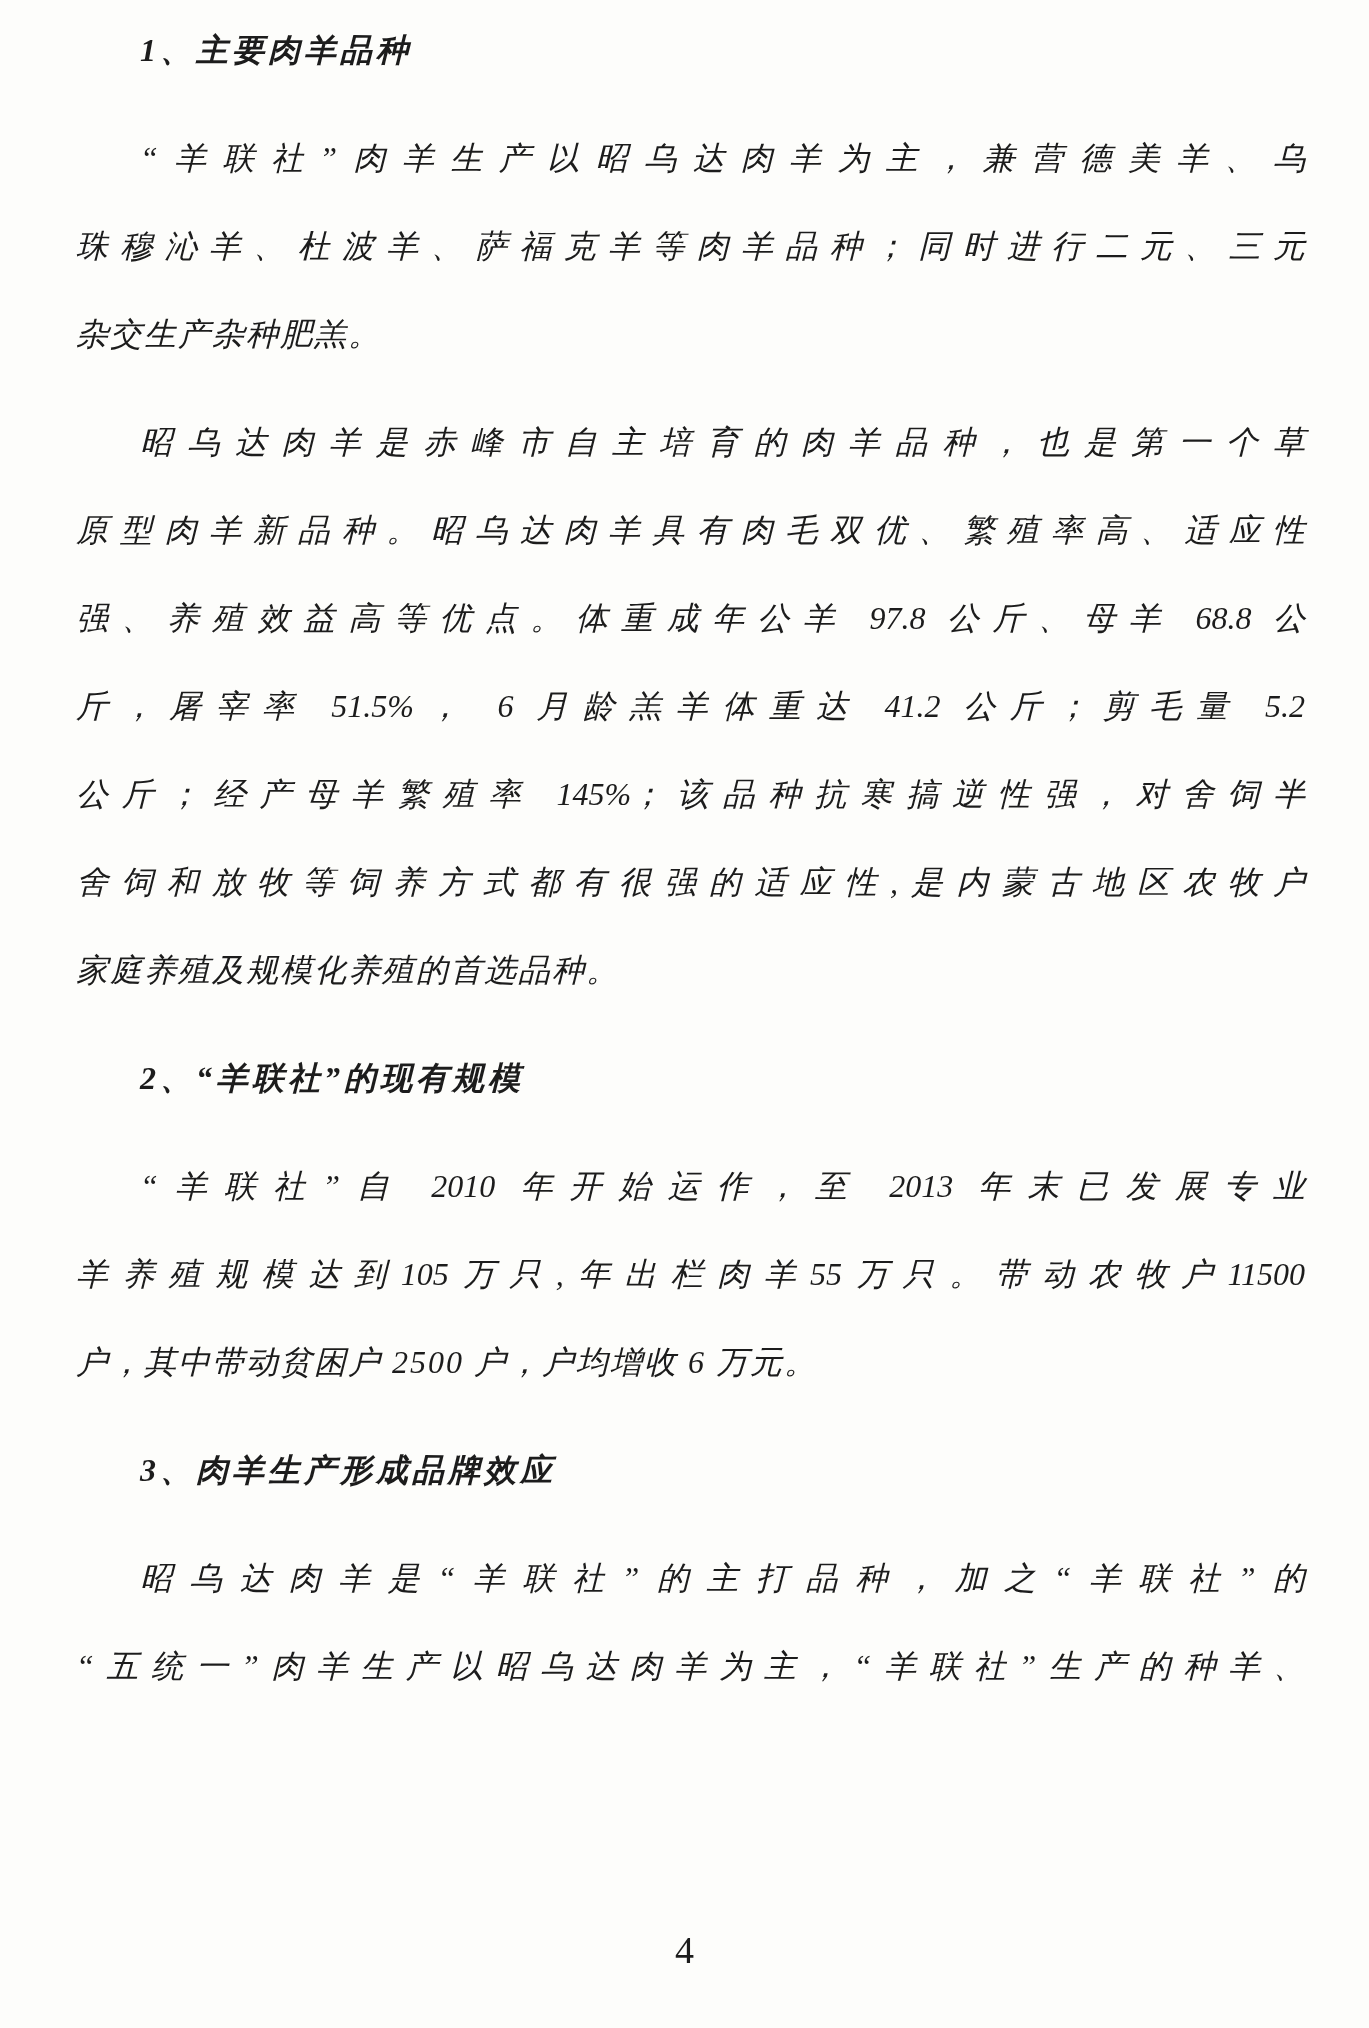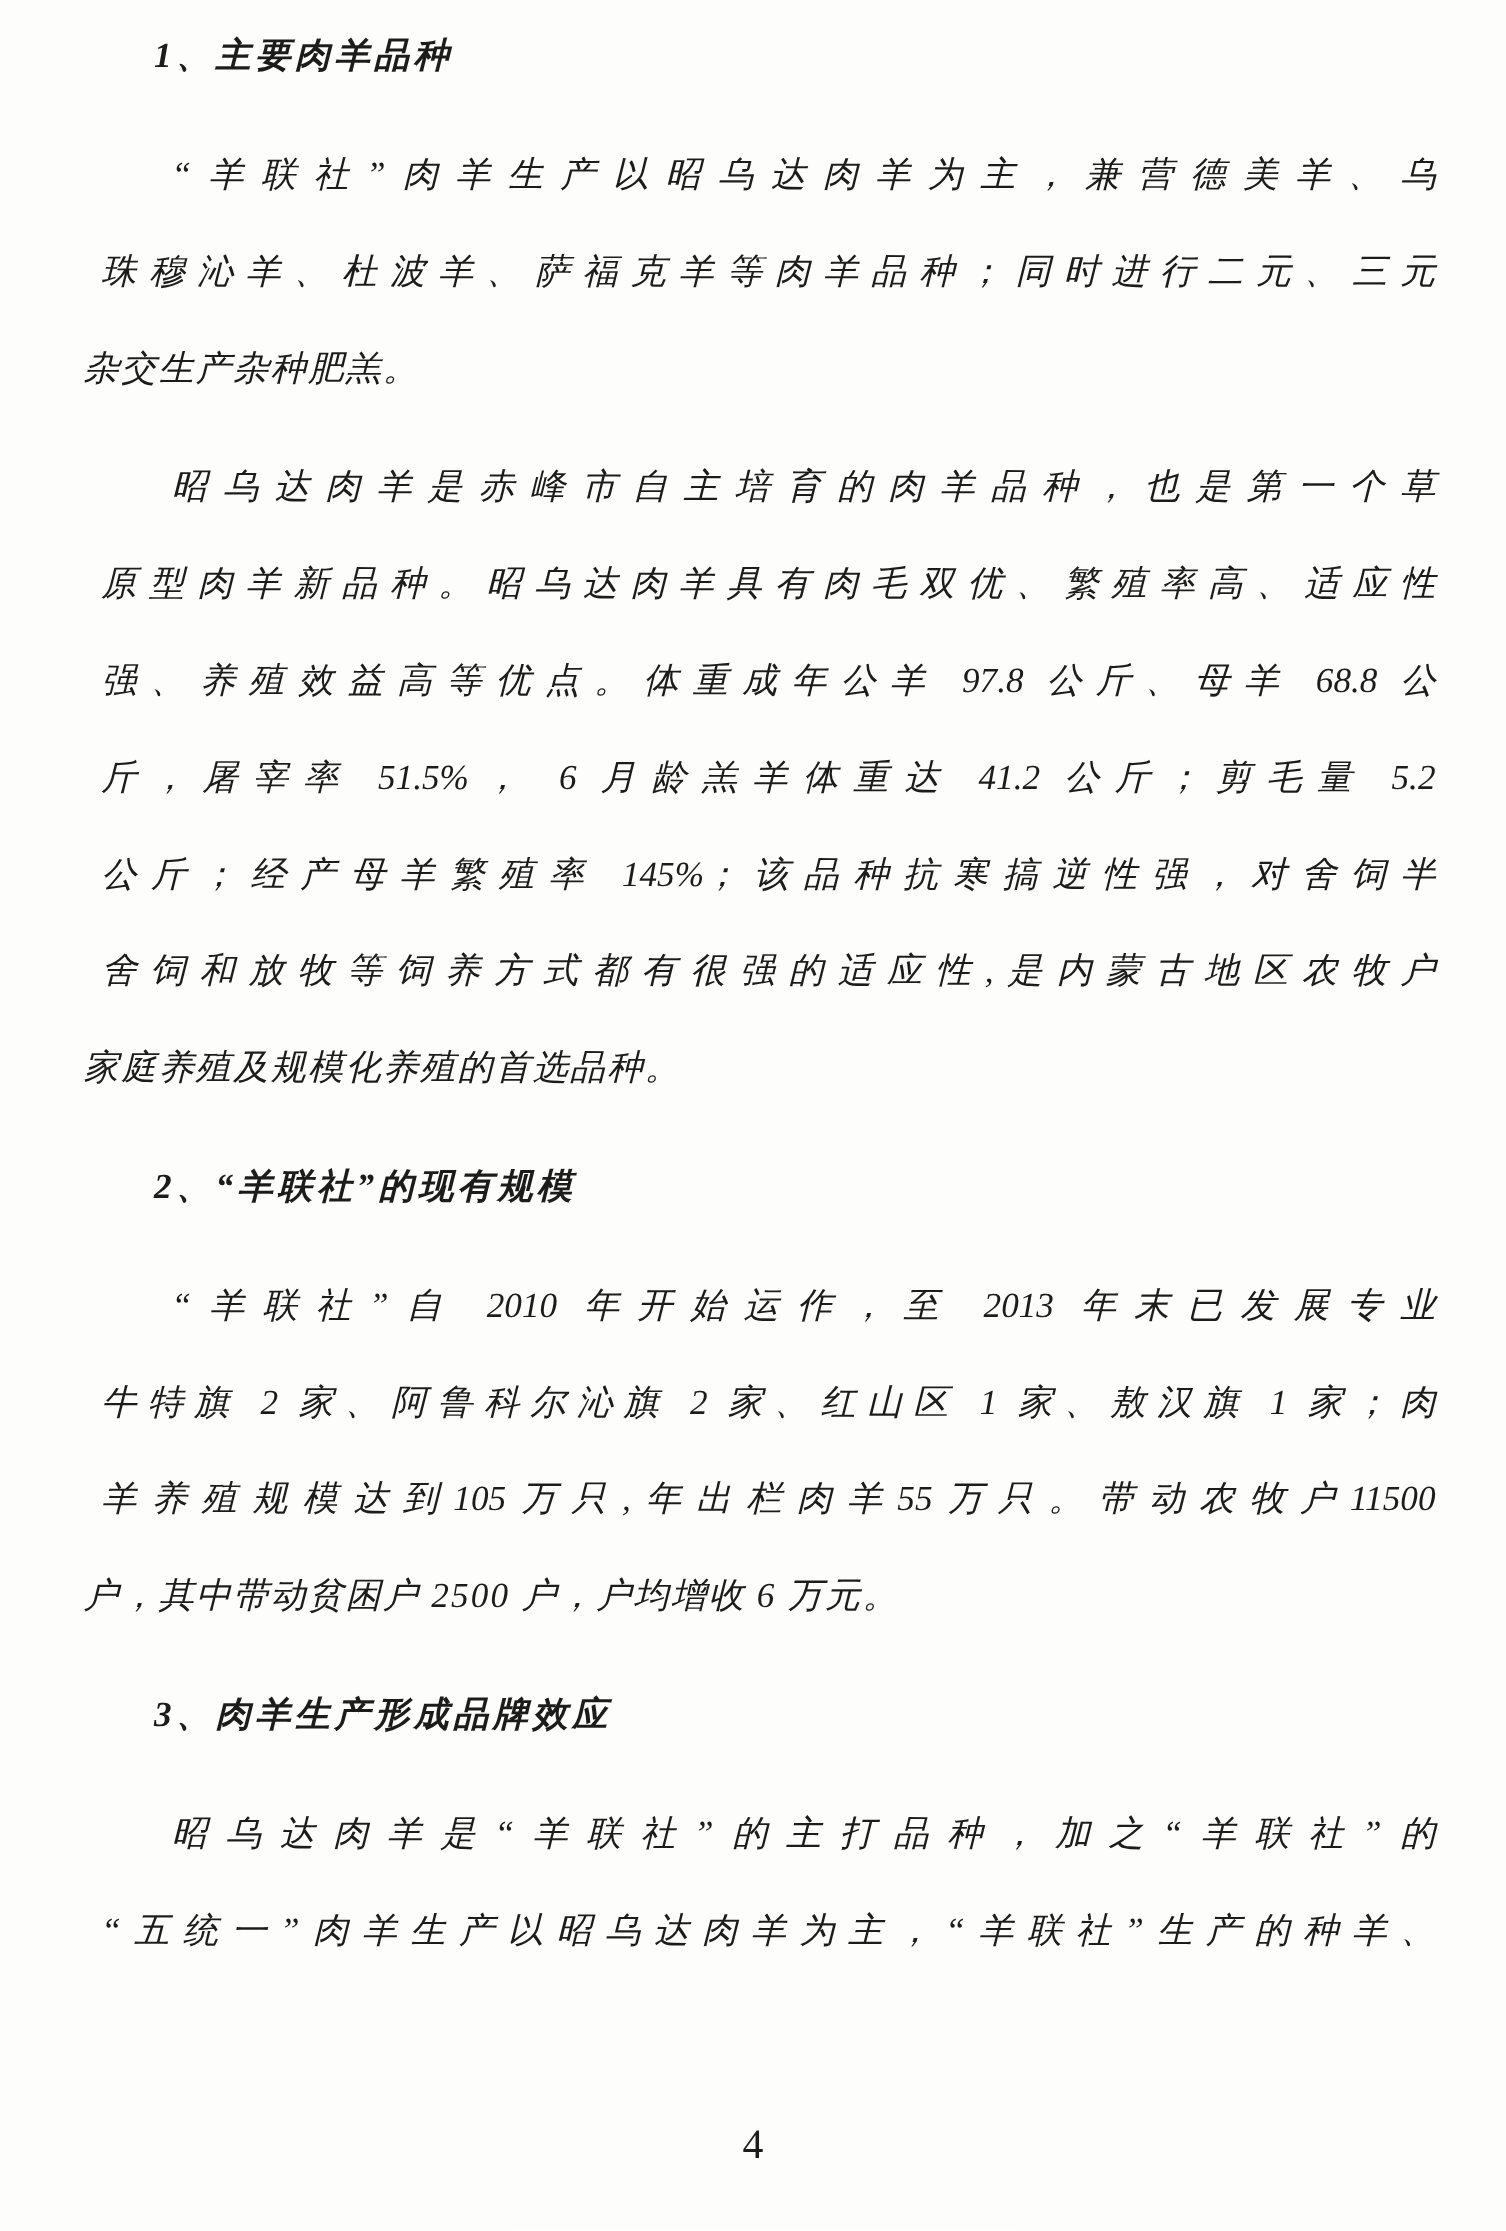--- a/index.html
+++ b/index.html
@@ -33,21 +33,20 @@
     font-weight: 600;
     letter-spacing: 4px;
   }
   .indent {
     text-indent: 2em;
   }
   .justify {
     white-space: normal;
     text-align: justify;
     text-align-last: justify;
-    margin-left: 16px;
   }
   .last {
     text-align: left;
     letter-spacing: 2px;
   }
   .footer {
     position: absolute;
     left: 0;
     top: 1920px;
     width: 100%;
@@ -73,21 +72,20 @@
         <div class="line justify">原型肉羊新品种。昭乌达肉羊具有肉毛双优、繁殖率高、适应性</div>
         <div class="line justify">强、养殖效益高等优点。体重成年公羊 97.8 公斤、母羊 68.8 公</div>
         <div class="line justify">斤，屠宰率 51.5%， 6 月龄羔羊体重达 41.2 公斤；剪毛量 5.2</div>
         <div class="line justify">公斤；经产母羊繁殖率 145%；该品种抗寒搞逆性强，对舍饲半</div>
         <div class="line justify">舍饲和放牧等饲养方式都有很强的适应性,是内蒙古地区农牧户</div>
         <div class="line last">家庭养殖及规模化养殖的首选品种。</div>
       </div>
       <div class="block heading indent">2、“羊联社”的现有规模</div>
       <div class="block paragraph">
         <div class="line indent justify">“羊联社”自 2010 年开始运作，至 2013 年末已发展专业</div>
-        <div class="line justify">牛特旗 2 家、阿鲁科尔沁旗 2 家、红山区 1 家、敖汉旗 1 家；肉</div>
         <div class="line justify">羊养殖规模达到105万只,年出栏肉羊55万只。带动农牧户11500</div>
         <div class="line last">户，其中带动贫困户 2500 户，户均增收 6 万元。</div>
       </div>
       <div class="block heading indent">3、肉羊生产形成品牌效应</div>
       <div class="block paragraph">
         <div class="line indent justify">昭乌达肉羊是“羊联社”的主打品种，加之“羊联社”的</div>
         <div class="line justify">“五统一”肉羊生产以昭乌达肉羊为主，“羊联社”生产的种羊、</div>
       </div>
     </div>
   <div class="footer">4</div>

